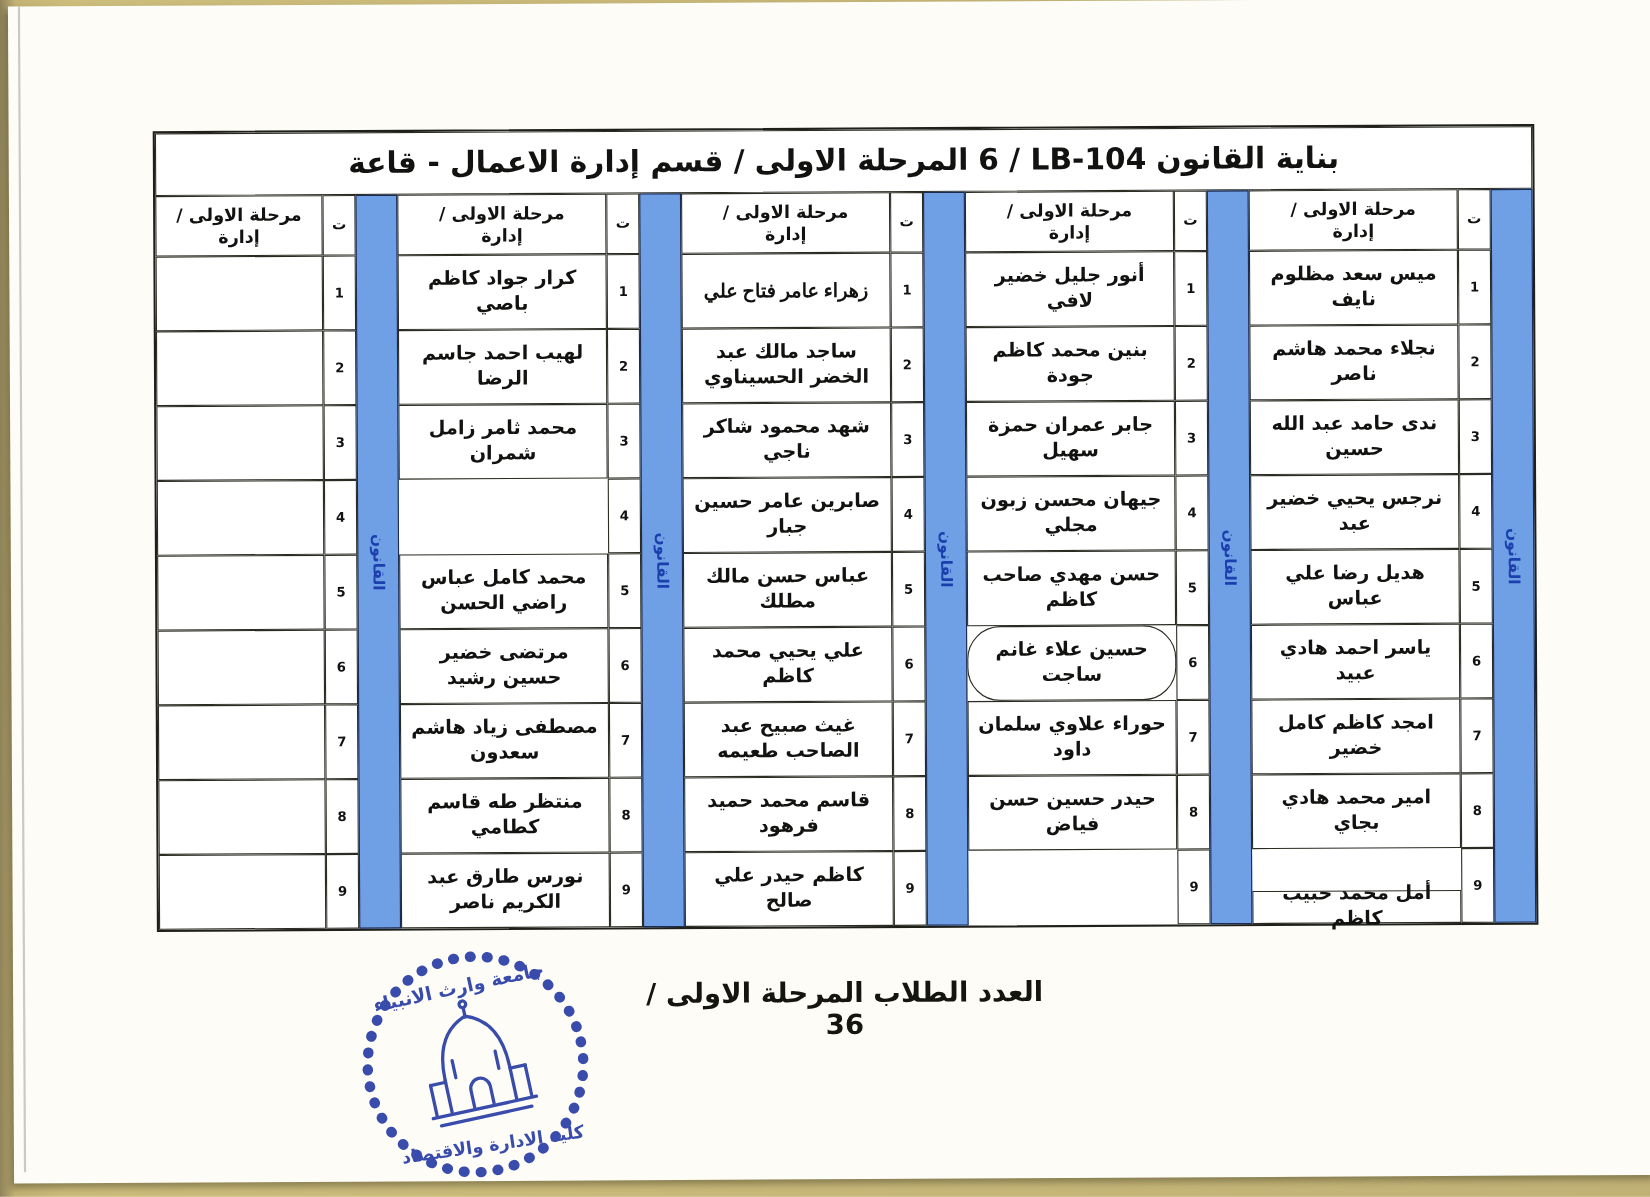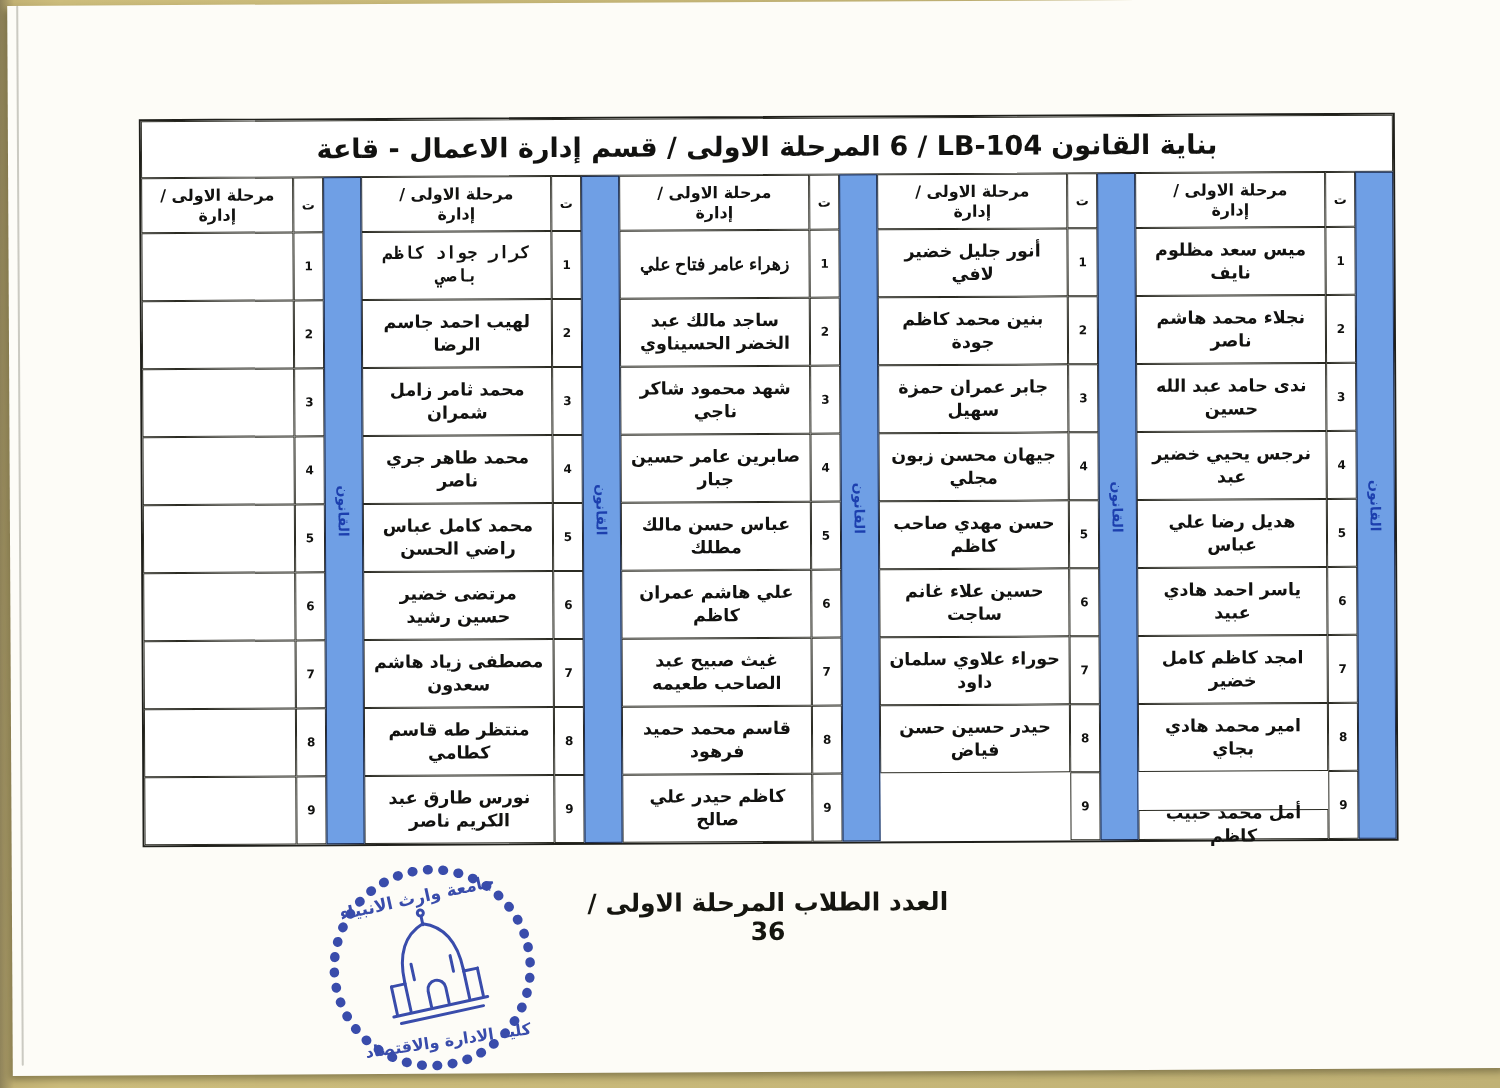--- a/index.html
+++ b/index.html
@@ -108,21 +108,21 @@
       <div class="cell name-cell" style="grid-area: 3 / 6;">أنور جليل خضير لافي</div>
       <div class="cell seq-cell" style="grid-area: 4 / 5;">2</div>
       <div class="cell name-cell" style="grid-area: 4 / 6;">بنين محمد كاظم جودة</div>
       <div class="cell seq-cell" style="grid-area: 5 / 5;">3</div>
       <div class="cell name-cell" style="grid-area: 5 / 6;">جابر عمران حمزة سهيل</div>
       <div class="cell seq-cell" style="grid-area: 6 / 5;">4</div>
       <div class="cell name-cell" style="grid-area: 6 / 6;">جيهان محسن زبون مجلي</div>
       <div class="cell seq-cell" style="grid-area: 7 / 5;">5</div>
       <div class="cell name-cell" style="grid-area: 7 / 6;">حسن مهدي صاحب كاظم</div>
       <div class="cell seq-cell" style="grid-area: 8 / 5;">6</div>
-      <div class="cell name-cell" style="grid-area: 8 / 6;">حسين علاء غانم ساجت</div>
+      <div class="cell name-cell" style="grid-area: 8 / 6; border-radius: 30px;">حسين علاء غانم ساجت</div>
       <div class="cell seq-cell" style="grid-area: 9 / 5;">7</div>
       <div class="cell name-cell" style="grid-area: 9 / 6;">حوراء علاوي سلمان داود</div>
       <div class="cell seq-cell" style="grid-area: 10 / 5;">8</div>
       <div class="cell name-cell" style="grid-area: 10 / 6;">حيدر حسين حسن فياض</div>
       <div class="cell seq-cell" style="grid-area: 11 / 5;">9</div>
       <div class="cell strip-cell" style="grid-area: 2 / 7 / 12; background: rgb(111, 159, 229);">
         <span class="strip-text">القانون</span>
       </div>
       <div class="cell seq-head" style="grid-area: 2 / 8;">ت</div>
       <div class="cell name-head" style="grid-area: 2 / 9;">مرحلة الاولى / إدارة</div>
@@ -130,40 +130,39 @@
       <div class="cell name-cell" style="grid-area: 3 / 9; font-family: Liberation Serif, serif;">زهراء عامر فتاح علي</div>
       <div class="cell seq-cell" style="grid-area: 4 / 8;">2</div>
       <div class="cell name-cell" style="grid-area: 4 / 9;">ساجد مالك عبد الخضر الحسيناوي</div>
       <div class="cell seq-cell" style="grid-area: 5 / 8;">3</div>
       <div class="cell name-cell" style="grid-area: 5 / 9;">شهد محمود شاكر ناجي</div>
       <div class="cell seq-cell" style="grid-area: 6 / 8;">4</div>
       <div class="cell name-cell" style="grid-area: 6 / 9;">صابرين عامر حسين جبار</div>
       <div class="cell seq-cell" style="grid-area: 7 / 8;">5</div>
       <div class="cell name-cell" style="grid-area: 7 / 9;">عباس حسن مالك مطلك</div>
       <div class="cell seq-cell" style="grid-area: 8 / 8;">6</div>
-      <div class="cell name-cell" style="grid-area: 8 / 9;">علي هاشم عمران كاظم</div>
+      <div class="cell name-cell" style="grid-area: 8 / 9;">علي يحيي محمد كاظم</div>
       <div class="cell seq-cell" style="grid-area: 9 / 8;">7</div>
       <div class="cell name-cell" style="grid-area: 9 / 9;">غيث صبيح عبد الصاحب طعيمه</div>
       <div class="cell seq-cell" style="grid-area: 10 / 8;">8</div>
       <div class="cell name-cell" style="grid-area: 10 / 9;">قاسم محمد حميد فرهود</div>
       <div class="cell seq-cell" style="grid-area: 11 / 8;">9</div>
       <div class="cell name-cell" style="grid-area: 11 / 9;">كاظم حيدر علي صالح</div>
       <div class="cell strip-cell" style="grid-area: 2 / 10 / 12; background: rgb(111, 159, 229);">
         <span class="strip-text">القانون</span>
       </div>
       <div class="cell seq-head" style="grid-area: 2 / 11;">ت</div>
       <div class="cell name-head" style="grid-area: 2 / 12;">مرحلة الاولى / إدارة</div>
       <div class="cell seq-cell" style="grid-area: 3 / 11;">1</div>
-      <div class="cell name-cell" style="grid-area: 3 / 12; font-family: Liberation Mono, monospace;">كرار جواد كاظم باصي</div>
+      <div class="cell name-cell" style="grid-area: 3 / 12;">كرار جواد كاظم باصي</div>
       <div class="cell seq-cell" style="grid-area: 4 / 11;">2</div>
       <div class="cell name-cell" style="grid-area: 4 / 12;">لهيب احمد جاسم الرضا</div>
       <div class="cell seq-cell" style="grid-area: 5 / 11;">3</div>
       <div class="cell name-cell" style="grid-area: 5 / 12;">محمد ثامر زامل شمران</div>
       <div class="cell seq-cell" style="grid-area: 6 / 11;">4</div>
-      <div class="cell name-cell" style="grid-area: 6 / 12;">محمد طاهر جري ناصر</div>
       <div class="cell seq-cell" style="grid-area: 7 / 11;">5</div>
       <div class="cell name-cell" style="grid-area: 7 / 12;">محمد كامل عباس راضي الحسن</div>
       <div class="cell seq-cell" style="grid-area: 8 / 11;">6</div>
       <div class="cell name-cell" style="grid-area: 8 / 12;">مرتضى خضير حسين رشيد</div>
       <div class="cell seq-cell" style="grid-area: 9 / 11;">7</div>
       <div class="cell name-cell" style="grid-area: 9 / 12;">مصطفى زياد هاشم سعدون</div>
       <div class="cell seq-cell" style="grid-area: 10 / 11;">8</div>
       <div class="cell name-cell" style="grid-area: 10 / 12;">منتظر طه قاسم كطامي</div>
       <div class="cell seq-cell" style="grid-area: 11 / 11;">9</div>
       <div class="cell name-cell" style="grid-area: 11 / 12;">نورس طارق عبد الكريم ناصر</div>

